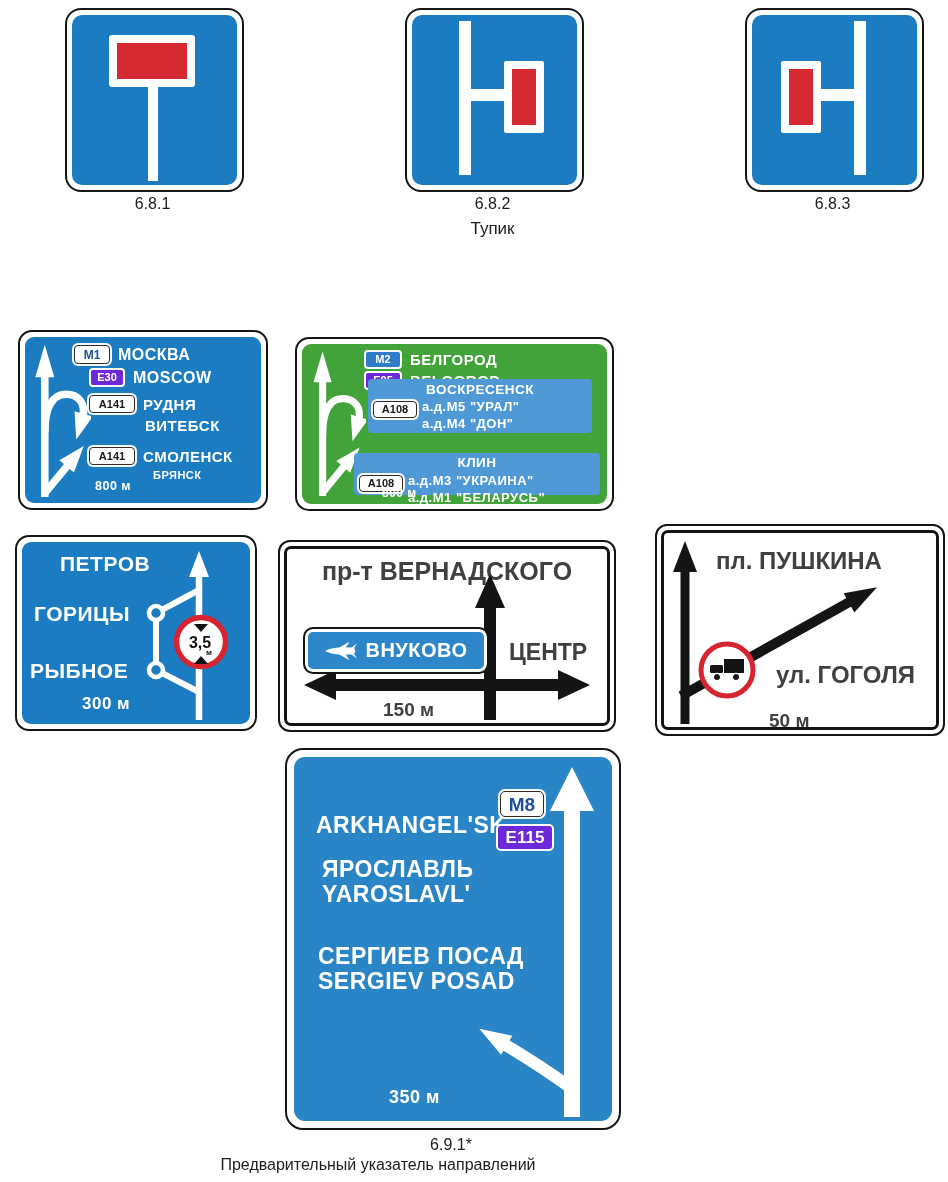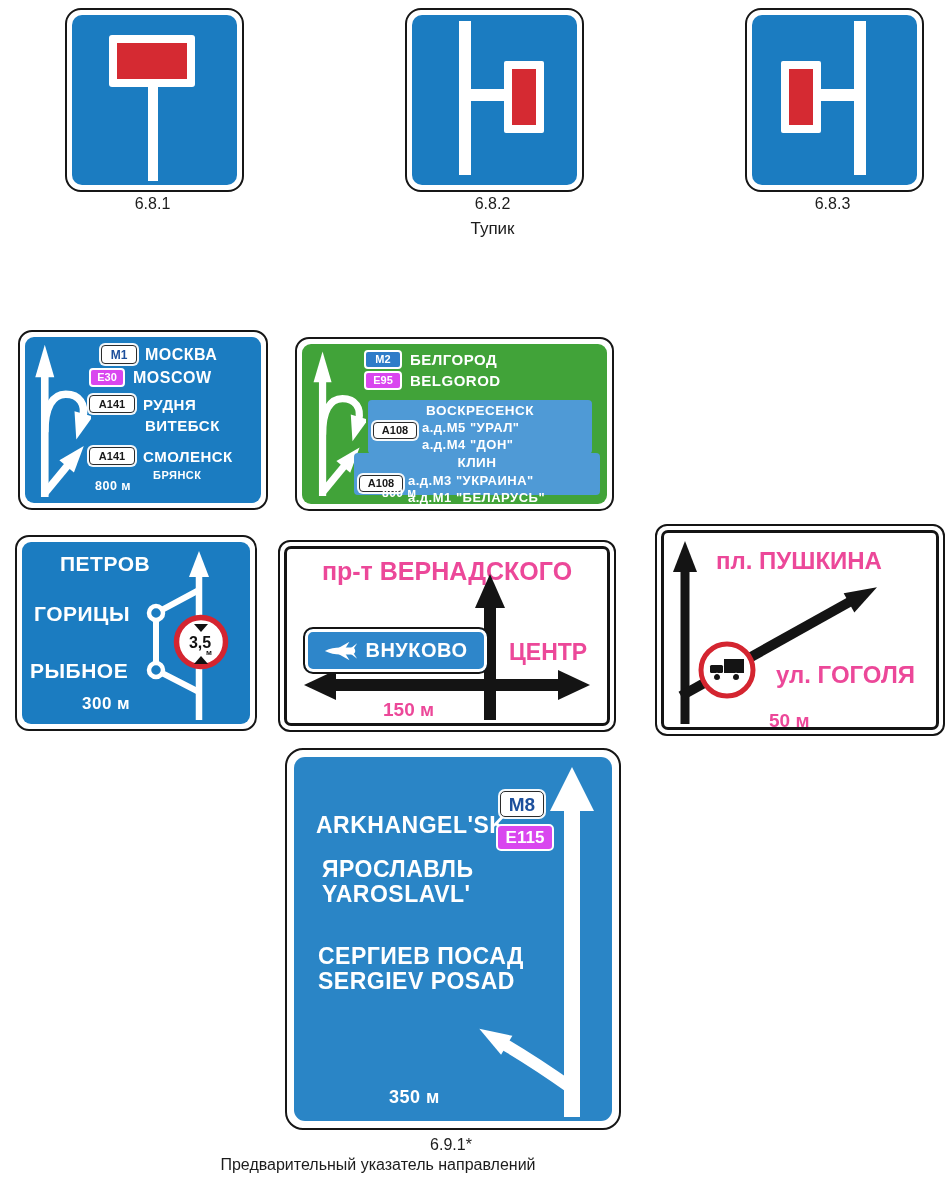--- a/index.html
+++ b/index.html
@@ -7,28 +7,28 @@
           font-family:"Liberation Sans","DejaVu Sans",sans-serif;overflow:hidden;}
   
   .sign{position:absolute;background:#fff;border:2px solid #161616;border-radius:16px;}
   .sign-inner{position:absolute;inset:5px;border-radius:10px;overflow:hidden;}
   .blue-bg{background:#1b7cc1;}
   .green-bg{background:#41a339;}
   .bigblue-bg{background:#2a85c6;}
   .white-sign{position:absolute;background:#fff;border:2px solid #141414;border-radius:12px;}
   .white-sign-inner{position:absolute;inset:4px;border:3px solid #141414;border-radius:7px;background:#fff;overflow:hidden;}
   .w{color:#fff;font-weight:bold;letter-spacing:.5px;white-space:nowrap;}
-  .b{color:#ec4899;font-weight:bold;white-space:nowrap;}
+  .b{color:#404040;font-weight:bold;white-space:nowrap;}
   .abs{position:absolute;}
   
   .badge{display:inline-flex;align-items:center;justify-content:center;font-weight:bold;
          border-radius:4px;line-height:1;white-space:nowrap;}
   .badge-white{background:#fff;color:#1c4f9c;border:1px solid #2b2b2b;box-shadow:0 0 0 2px rgba(255,255,255,.95);}
   .badge-white-bk{background:#fff;color:#181818;border:1px solid #2b2b2b;box-shadow:0 0 0 2px rgba(255,255,255,.95);}
-  .badge-green{background:#d946ef;color:#fff;border:2px solid #fff;}
+  .badge-green{background:#6d28d9;color:#fff;border:2px solid #fff;}
   .badge-bluefill{background:#2e7cc8;color:#fff;border:2px solid #fff;}
   .row{position:absolute;display:flex;align-items:center;gap:8px;}
   .caption{position:absolute;color:#1c1c1c;text-align:center;}
   .panel-blue{position:absolute;background:#4f9ad6;border-radius:4px;}
   .poi-panel{position:absolute;background:#6e2222;border:2px solid #fff;border-radius:6px;
              display:flex;align-items:center;gap:6px;padding:0 7px;}
   .dist{position:absolute;text-align:left;}
   svg{display:block;}
 </style>
 </head>
@@ -75,21 +75,21 @@
   <div class="sign" style="left:18px;top:330px;width:246px;height:176px;border-radius:14px;">
     <div class="sign-inner blue-bg" style="border-radius:9px;">
       <svg class="abs" style="left:4px;top:4px;" width="62" height="156" viewBox="0 0 64 164" fill="#fff">
         <path d="M16,164 V36" stroke="#fff" stroke-width="8" fill="none"></path>
         <polygon points="16,4 6,38 26,38"></polygon>
         <path d="M16,96 C16,70 24,56 38,56 C53,56 59,67 56,80" stroke="#fff" stroke-width="8" fill="none"></path>
         <polygon points="0,14 -10,-14 10,-14" transform="translate(53,90) rotate(16)"></polygon>
         <path d="M16,160 L44,126" stroke="#fff" stroke-width="8" fill="none"></path>
         <polygon points="0,-14 -10,14 10,14" transform="translate(48,121) rotate(40)"></polygon>
       </svg>
-      <div class="row" style="left:76px;top:8px;">
+      <div class="row" style="left:49px;top:8px;">
         <span class="badge badge-white" style="min-width:34px;height:17px;font-size:12px;">М1</span>
         <span class="w" style="font-size:16px;">МОСКВА</span>
       </div>
       <div class="row" style="left:64px;top:31px;">
         <span class="badge badge-green" style="min-width:32px;height:15px;font-size:11px;">Е30</span>
         <span class="w" style="font-size:16px;">MOSCOW</span>
       </div>
       <div class="row" style="left:64px;top:58px;">
         <span class="badge badge-white-bk" style="min-width:44px;height:16px;font-size:11px;">А141</span>
         <span class="w" style="font-size:15px;">РУДНЯ</span>
@@ -115,21 +115,21 @@
         <polygon points="0,-14 -10,14 10,14" transform="translate(48,121) rotate(40)"></polygon>
       </svg>
       <div class="row" style="left:62px;top:6px;">
         <span class="badge badge-bluefill" style="min-width:34px;height:15px;font-size:11px;">М2</span>
         <span class="w" style="font-size:15px;">БЕЛГОРОД</span>
       </div>
       <div class="row" style="left:62px;top:27px;">
         <span class="badge badge-green" style="min-width:34px;height:15px;font-size:11px;">Е95</span>
         <span class="w" style="font-size:15px;">BELGOROD</span>
       </div>
-      <div class="panel-blue" style="left:66px;top:56px;width:224px;height:54px;">
+      <div class="panel-blue" style="left:66px;top:35px;width:224px;height:54px;">
         <div class="w" style="position:absolute;left:0;top:3px;width:100%;text-align:center;font-size:13.5px;">ВОСКРЕСЕНСК</div>
         <span class="badge badge-white-bk abs" style="left:5px;top:22px;min-width:42px;height:15px;font-size:11px;">А108</span>
         <div class="abs w" style="left:54px;top:20px;font-size:13px;">а.д.М5 "УРАЛ"</div>
         <div class="abs w" style="left:54px;top:37px;font-size:13px;">а.д.М4 "ДОН"</div>
       </div>
       <div class="panel-blue" style="left:52px;top:109px;width:246px;height:42px;">
         <div class="w" style="position:absolute;left:0;top:2px;width:100%;text-align:center;font-size:13.5px;">КЛИН</div>
         <span class="badge badge-white-bk abs" style="left:5px;top:22px;min-width:42px;height:15px;font-size:11px;">А108</span>
         <div class="abs w" style="left:54px;top:20px;font-size:13px;">а.д.М3 "УКРАИНА"</div>
         <div class="abs w" style="left:54px;top:37px;font-size:13px;">а.д.М1 "БЕЛАРУСЬ"</div>

